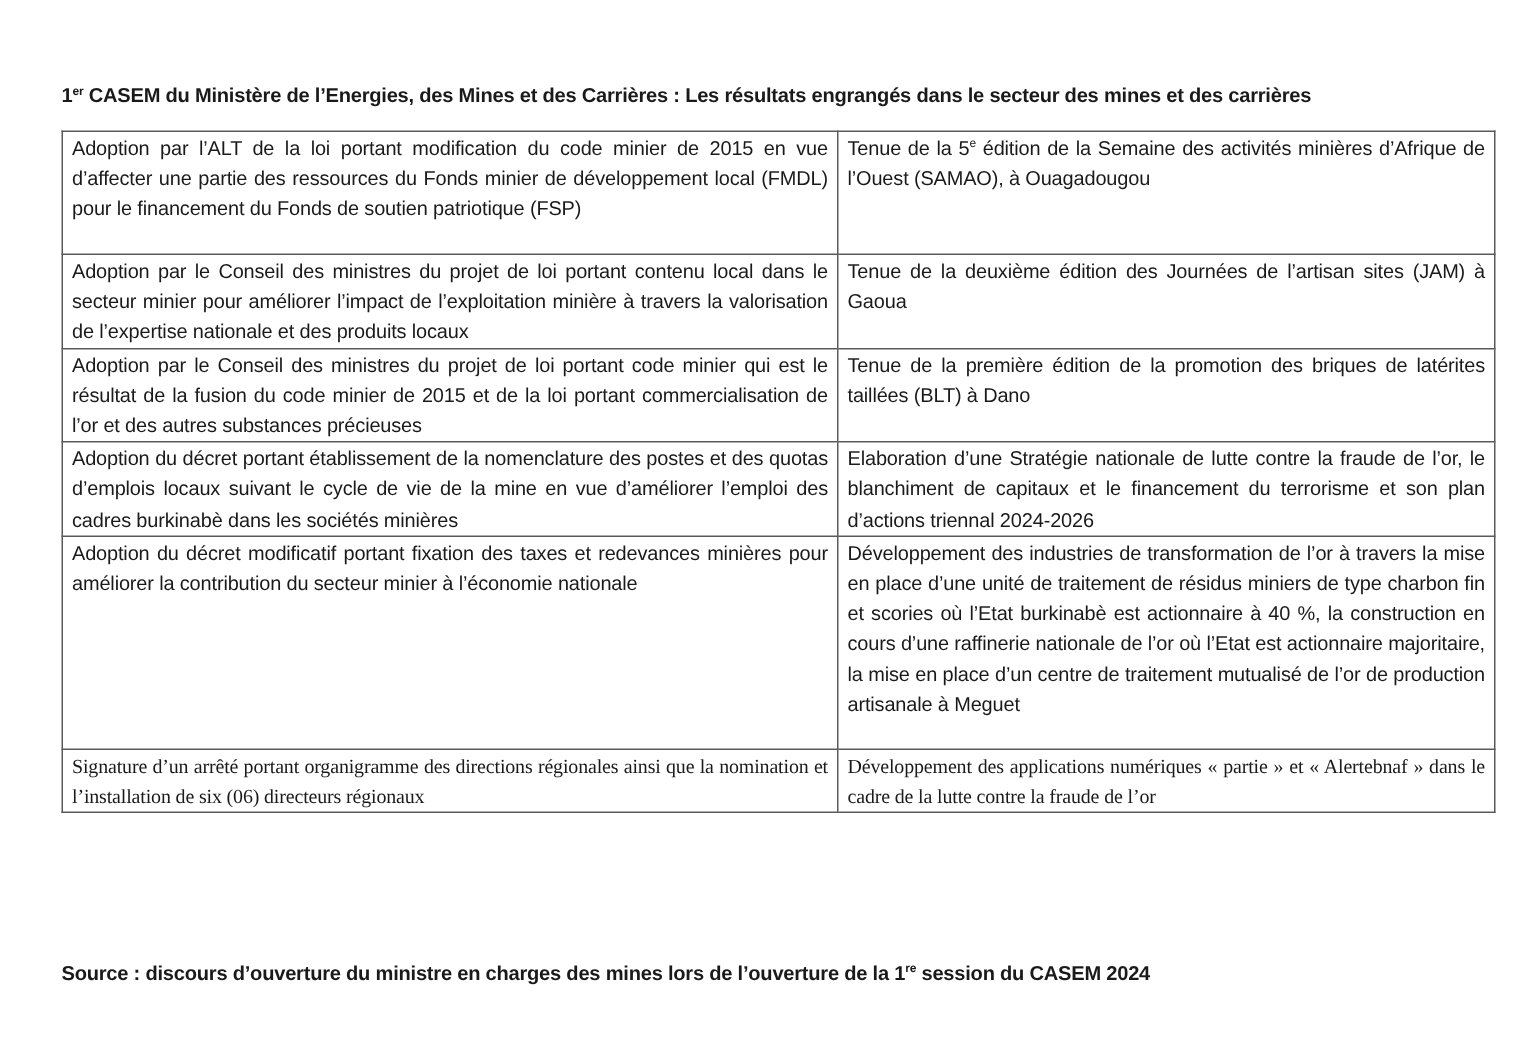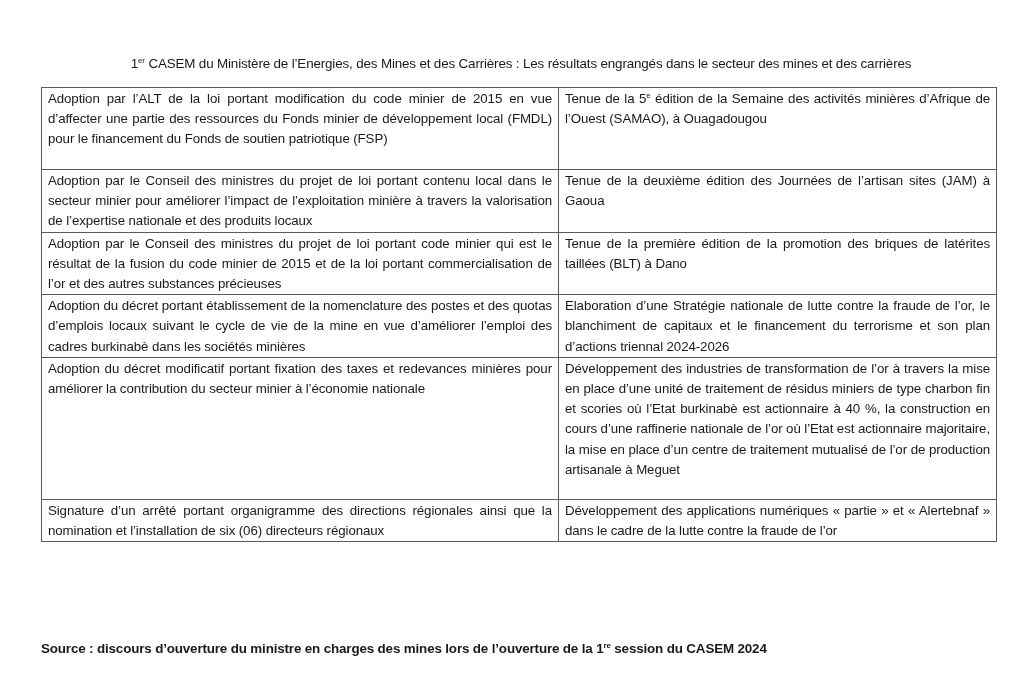--- a/index.html
+++ b/index.html
@@ -14,24 +14,23 @@
       overflow: hidden;
       font-family: "Liberation Sans", "DejaVu Sans", sans-serif;
       color: #1a1a1a;
     }
     .title {
       position: absolute;
       left: 41px;
       top: 56px;
       width: 960px;
       font-size: 13.4px;
-      font-weight: normal;
+      font-weight: bold;
       letter-spacing: -0.15px;
       white-space: nowrap;
-      text-align: center;
     }
     .title sup, .source sup {
       font-size: 8px;
       vertical-align: 5px;
       line-height: 0;
     }
     table.results {
       position: absolute;
       left: 41px;
       top: 87px;
@@ -51,21 +50,21 @@
     }
     table.results td.col-left { width: 504px; }
     table.results td.col-right { width: 425px; }
     tr.r1 td { height: 80px; }
     tr.r2 td { height: 60px; }
     tr.r3 td { height: 60px; }
     tr.r4 td { height: 60px; margin-left: 34px; }
     tr.r5 td { height: 140px; }
     tr.r6 td { height: 60px; }
     tr.r7 td { height: 40px; }
-    tr.r8 td { height: 40px; }
+    tr.r8 td { height: 40px; font-family: Liberation Serif, serif; }
     .source {
       position: absolute;
       left: 41px;
       top: 641px;
       font-size: 13.4px;
       font-weight: bold;
       letter-spacing: -0.15px;
       white-space: nowrap;
     }
   </style>

